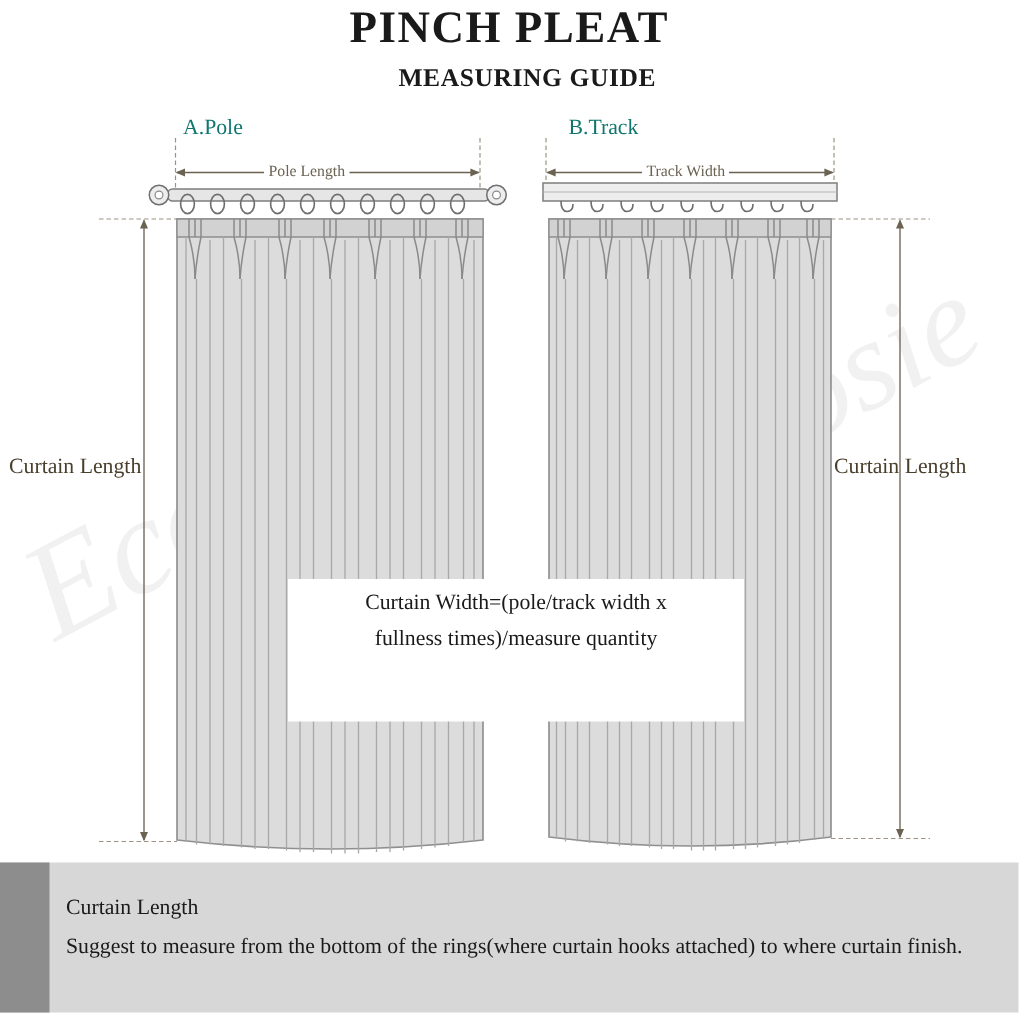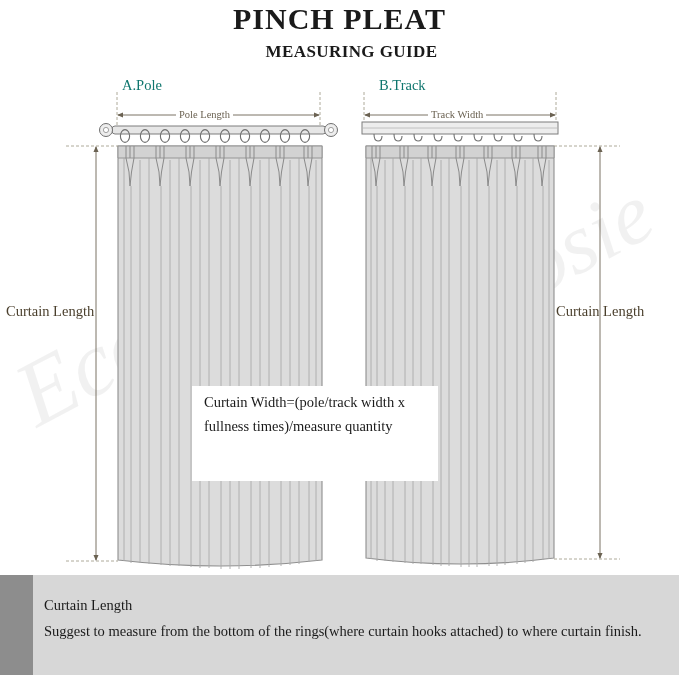--- a/index.html
+++ b/index.html
@@ -73,25 +73,26 @@
     white-space: nowrap;
   }
   #cap-len-left  { left: 6px;   top: 303px; }
   #cap-len-right { left: 556px; top: 303px; }
 
   
   #formula-box {
     position: absolute;
     left: 192px;
     top: 386px;
-    width: 246px;
+    width: 304px;
     height: 95px;
     background: #ffffff;
     border: none;
     padding: 8px 12px 0 12px;
+    text-align: center;
   }
   #formula-box p {
     margin: 0 0 7px 0;
     font-size: 14.5px;
     line-height: 1.18;
     color: #1a1a1a;
   }
 
   
   #note-band {

